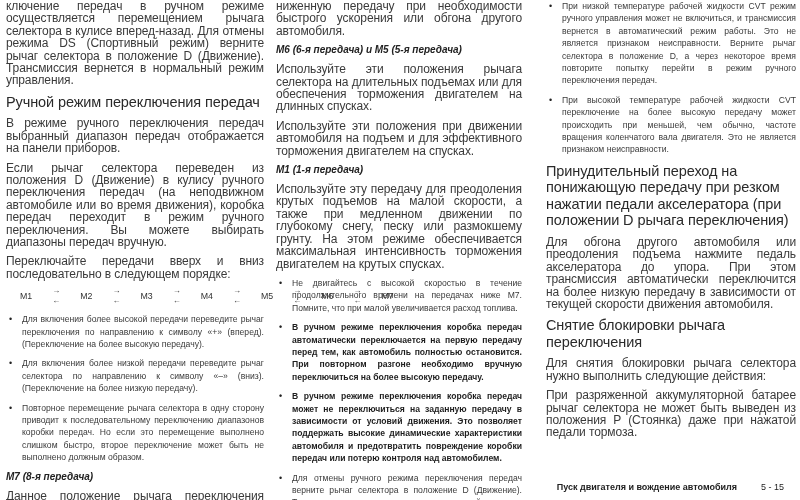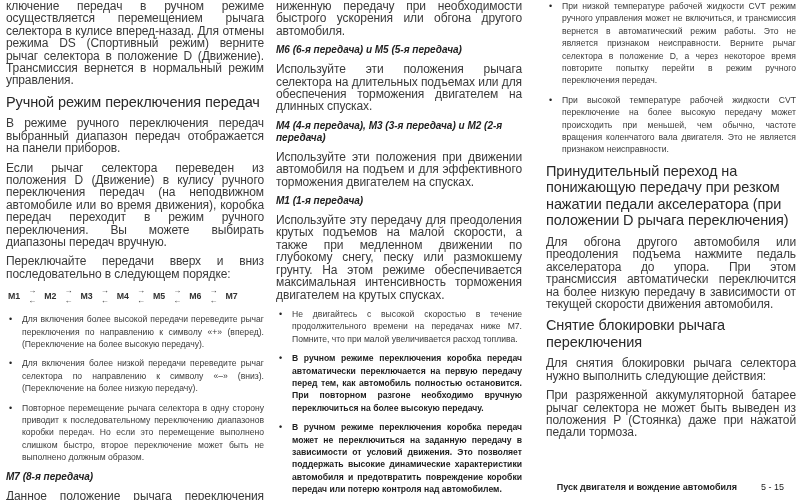--- a/index.html
+++ b/index.html
@@ -13,21 +13,21 @@
   #col2 { left:276px; width:246px; }
   #col3 { left:546px; width:250px; }
   p { margin:0 0 7px 0; font-size:12px; line-height:12.4px; text-align:justify; letter-spacing:-0.1px; }
   h2 { margin:6px 0 7px 0; font-size:14.5px; font-weight:normal; line-height:16.5px; color:#2a2a2a; letter-spacing:-0.1px; }
   h3 { margin:4px 0 7px 0; font-size:10px; font-weight:bold; line-height:12px; color:#222;font-style:italic; }
   ul { list-style:none; margin:0 0 7px 0; padding:0; }
   li { position:relative; padding-left:16px; font-size:8.6px; line-height:12.4px; text-align:justify; margin-bottom:7px; }
   li .bullet { position:absolute; left:3px; top:0; font-size:9px; color:#222; }
   li.bold { font-weight:bold; color:#1e1e1e; }
   .gears { display:flex; align-items:center; margin:4px 0 9px 0; font-size:8.8px; color:#333; }
-  .gear { margin:0 2px;font-weight:bold; }
+  .gear { margin:0 14px; }
   .arrows { display:flex; flex-direction:column; align-items:center; margin:0 6px; line-height:7px; font-size:8px; color:#333; }
   .arrows span:first-child { margin-bottom:3px; }
   .footer { position:absolute; bottom:8px; right:16px; font-size:9px; color:#222; display:flex; gap:24px; }
   .footer .title { font-weight:bold; }
 </style>
 </head>
 <body>
 
 <div class="col" id="col1">
   <p>ключение передач в ручном режиме осуществляется перемещением рычага селектора в кулисе вперед-назад. Для отмены режима DS (Спортивный режим) верните рычаг селектора в положение D (Движение). Трансмиссия вернется в нормальный режим управления.</p>
@@ -74,21 +74,20 @@
     <li><span class="bullet">•</span><span>Повторное перемещение рычага селектора в одну сторону приводит к последовательному переключению диапазонов коробки передач. Но если это перемещение выполнено слишком быстро, второе переключение может быть не выполнено должным образом.</span></li>
   </ul>
   <h3>M7 (8-я передача)</h3>
   <p>Данное положение рычага переключения предназначено для движения автомобиля вперед при нормальных условиях. Однако вам необходимо вручную переключиться на по-</p>
 </div>
 
 <div class="col" id="col2">
   <p>ниженную передачу при необходимости быстрого ускорения или обгона другого автомобиля.</p>
   <h3>M6 (6-я передача) и M5 (5-я передача)</h3>
   <p>Используйте эти положения рычага селектора на длительных подъемах или для обеспечения торможения двигателем на длинных спусках.</p>
-  <h3>M4 (4-я передача), M3 (3-я передача) и M2 (2-я передача)</h3>
   <p>Используйте эти положения при движении автомобиля на подъем и для эффективного торможения двигателем на спусках.</p>
   <h3>M1 (1-я передача)</h3>
   <p>Используйте эту передачу для преодоления крутых подъемов на малой скорости, а также при медленном движении по глубокому снегу, песку или размокшему грунту. На этом режиме обеспечивается максимальная интенсивность торможения двигателем на крутых спусках.</p>
   <ul>
     <li><span class="bullet">•</span><span>Не двигайтесь с высокой скоростью в течение продолжительного времени на передачах ниже M7. Помните, что при малой увеличивается расход топлива.</span></li>
     <li class="bold"><span class="bullet">•</span><span>В ручном режиме переключения коробка передач автоматически переключается на первую передачу перед тем, как автомобиль полностью остановится. При повторном разгоне необходимо вручную переключиться на более высокую передачу.</span></li>
     <li class="bold"><span class="bullet">•</span><span>В ручном режиме переключения коробка передач может не переключиться на заданную передачу в зависимости от условий движения. Это позволяет поддержать высокие динамические характеристики автомобиля и предотвратить повреждение коробки передач или потерю контроля над автомобилем.</span></li>
     <li><span class="bullet">•</span><span>Для отмены ручного режима переключения передач верните рычаг селектора в положение D (Движение). Трансмиссия вернется в нормальный режим управления.</span></li>
   </ul>
 </div>

